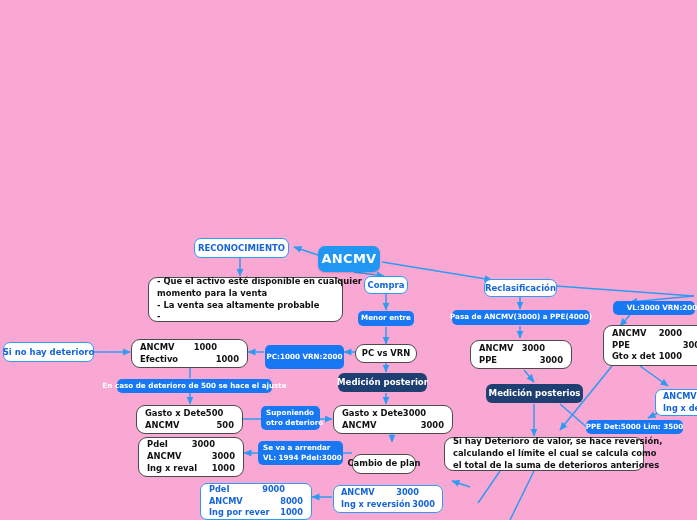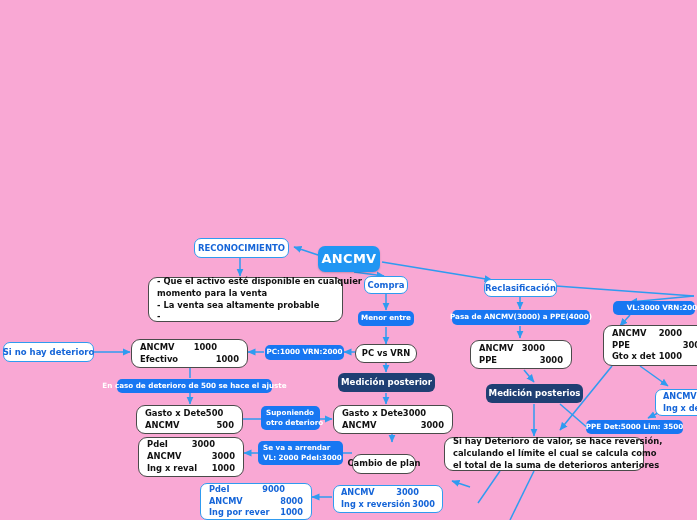--- a/index.html
+++ b/index.html
@@ -212,21 +212,21 @@
     <div class="jrow">
       <span class="acct">ANCMV</span>
       <span class="debit" style="margin-left:auto;padding-right:22px;">1000</span>
     </div>
     <div class="jrow">
       <span class="acct">Efectivo</span>
       <span class="debit" style="margin-left:auto;">1000</span>
     </div>
   </div>
 
-  <div class="node n-tag" style="left:265px; top:345px; width:79px; height:15px;">
+  <div class="node n-tag" style="left:265px; top:345px; width:79px; height:24px;">
     <span class="txt">PC:1000 VRN:2000</span>
   </div>
 
   <div class="node n-tag" style="left:117px; top:379px; width:155px; height:14px;">
     <span class="txt">En caso de deterioro de 500 se hace el ajuste</span>
   </div>
 
   <div class="node n-white" style="left:136px; top:405px; width:107px; height:29px;">
     <div class="jrow">
       <span class="acct">Gasto x Dete</span>
@@ -253,21 +253,21 @@
       <span class="debit" style="margin-left:auto;">3000</span>
     </div>
     <div class="jrow">
       <span class="acct">Ing x reval</span>
       <span class="debit" style="margin-left:auto;">1000</span>
     </div>
   </div>
 
   <div class="node n-tag left" style="left:258px; top:441px; width:85px; height:24px; padding:2px 5px;">
     <span class="txt">Se va a arrendar</span>
-    <span class="txt">VL: 2000 PdeI:3000</span>
+    <span class="txt">VL: 1994 PdeI:3000</span>
   </div>
 
   <div class="node n-outline left" style="left:200px; top:483px; width:112px; height:37px; padding:3px 8px; font-size:8.2px; line-height:1.42;">
     <div class="jrow">
       <span class="acct">PdeI</span>
       <span class="debit" style="margin-left:auto;padding-right:18px;">9000</span>
     </div>
     <div class="jrow">
       <span class="acct">ANCMV</span>
       <span class="debit" style="margin-left:auto;">8000</span>
@@ -283,21 +283,21 @@
   </div>
 
   <div class="node n-tag" style="left:358px; top:311px; width:56px; height:15px;">
     <span class="txt">Menor entre</span>
   </div>
 
   <div class="node n-white center" style="left:355px; top:344px; width:62px; height:19px;">
     <span class="txt">PC vs VRN</span>
   </div>
 
-  <div class="node n-dark" style="left:338px; top:373px; width:97px; height:19px;">
+  <div class="node n-dark" style="left:338px; top:373px; width:89px; height:19px;">
     <span class="txt">Medición posterior</span>
   </div>
 
   <div class="node n-white" style="left:333px; top:405px; width:120px; height:29px;">
     <div class="jrow">
       <span class="acct">Gasto x Dete</span>
       <span class="debit" style="margin-left:auto;padding-right:22px;">3000</span>
     </div>
     <div class="jrow">
       <span class="acct">ANCMV</span>

